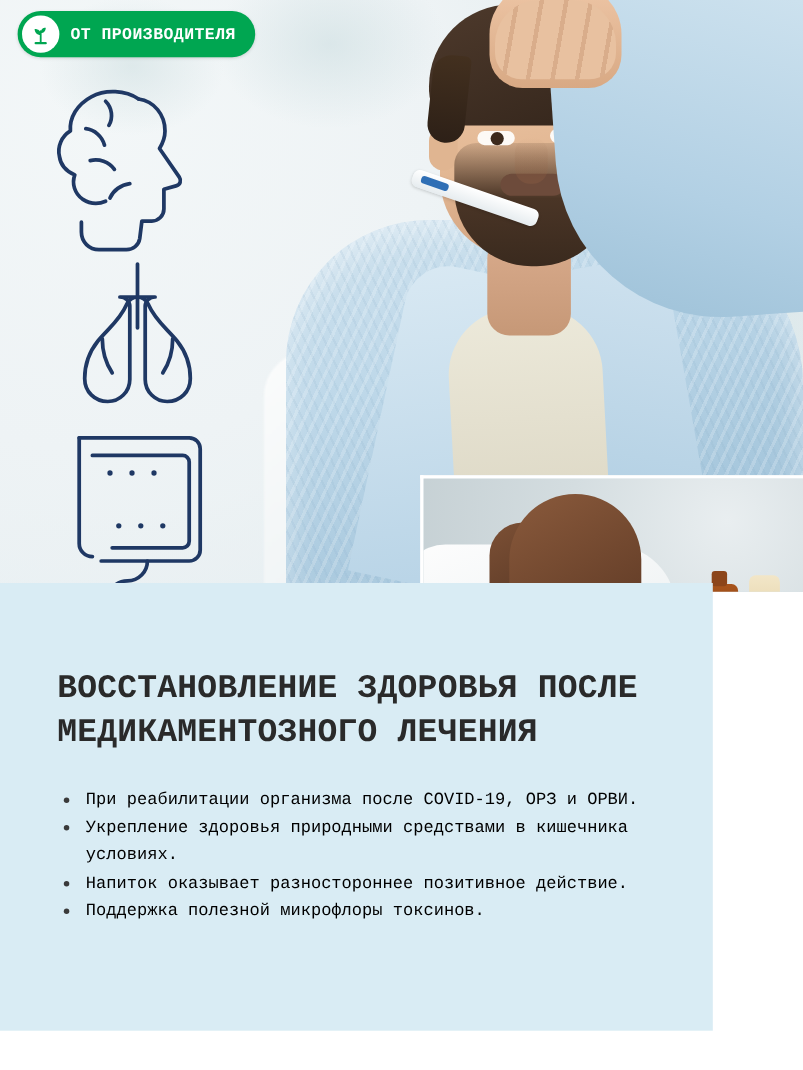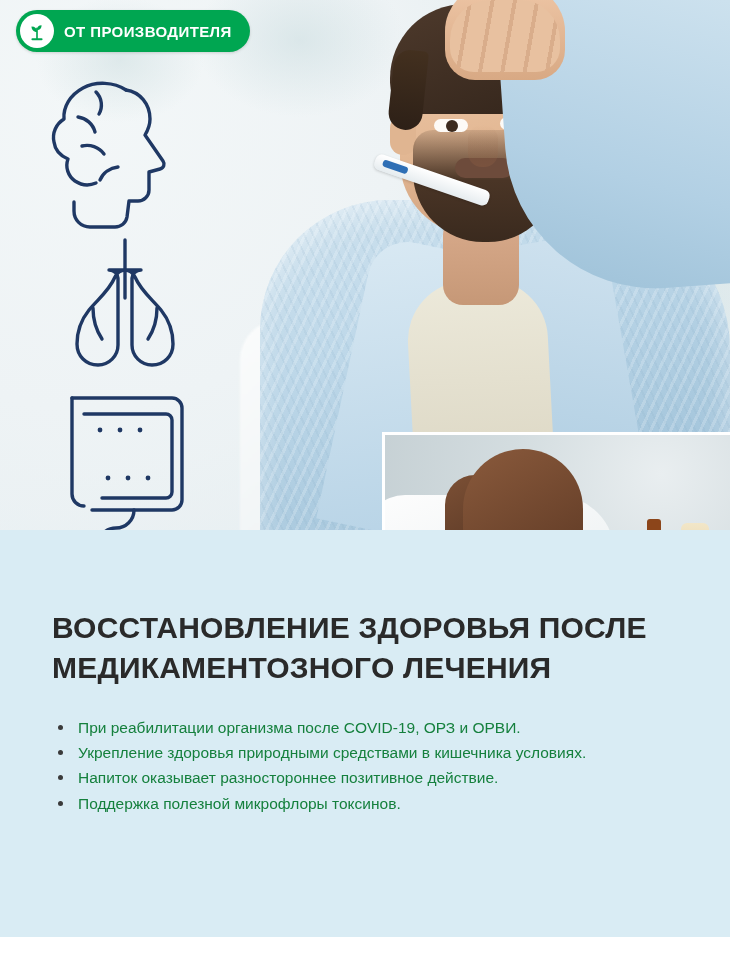--- a/index.html
+++ b/index.html
@@ -9,20 +9,21 @@
     font-family: "Liberation Sans", sans-serif;
     background: #ffffff;
     overflow: hidden;
   }
   .poster {
     position: relative;
     width: 730px;
     height: 973px;
     background: #ffffff;
     overflow: hidden;
+    font-family: Liberation Mono, monospace;
   }
 
   
   .hero {
     position: absolute;
     left: 0; top: 0;
     width: 730px;
     height: 538px;
     overflow: hidden;
     background: #e8eef1;
@@ -202,37 +203,37 @@
     display: flex; align-items: center; justify-content: center;
   }
   .badge-text {
     color: #ffffff; font-weight: bold; font-size: 15px;
     letter-spacing: .4px; margin-left: 10px; white-space: nowrap;
   }
 
   
   .panel {
     position: absolute; left: 0; top: 530px;
-    width: 730px; height: 443px;
+    width: 648px; height: 443px;
     background: #d9ecf4;
   }
   .panel-inner { padding: 78px 46px 0 52px; }
   .headline {
     color: #2a2a2a;
     font-weight: bold;
     font-size: 30px;
     line-height: 1.32;
     letter-spacing: .2px;
     text-transform: uppercase;
     max-width: 620px;
   }
   .bullets { margin-top: 28px; list-style: none; }
   .bullets li {
     position: relative;
-    color: #15803d;
+    color: #000000;
     font-size: 15.5px;
     line-height: 1.62;
     padding-left: 26px;
   }
   .bullets li::before {
     content: "";
     position: absolute; left: 6px; top: 10px;
     width: 5px; height: 5px; border-radius: 50%;
     background: #3a3a3a;
   }

